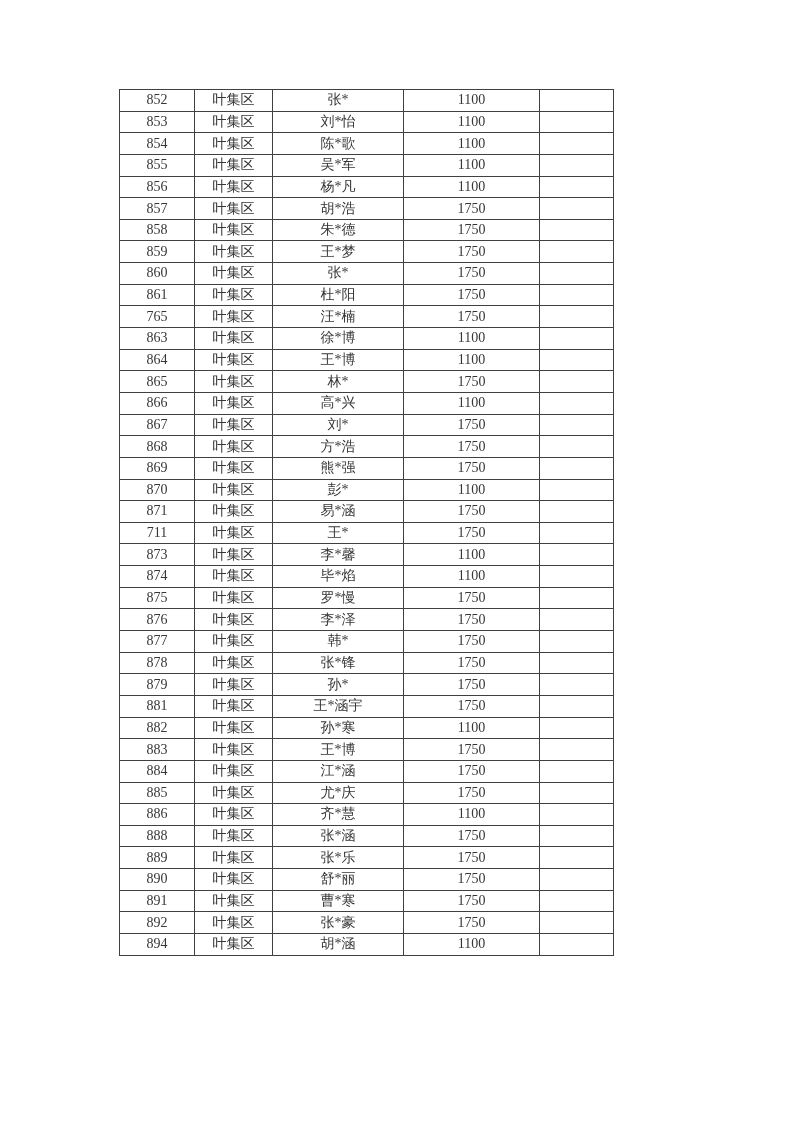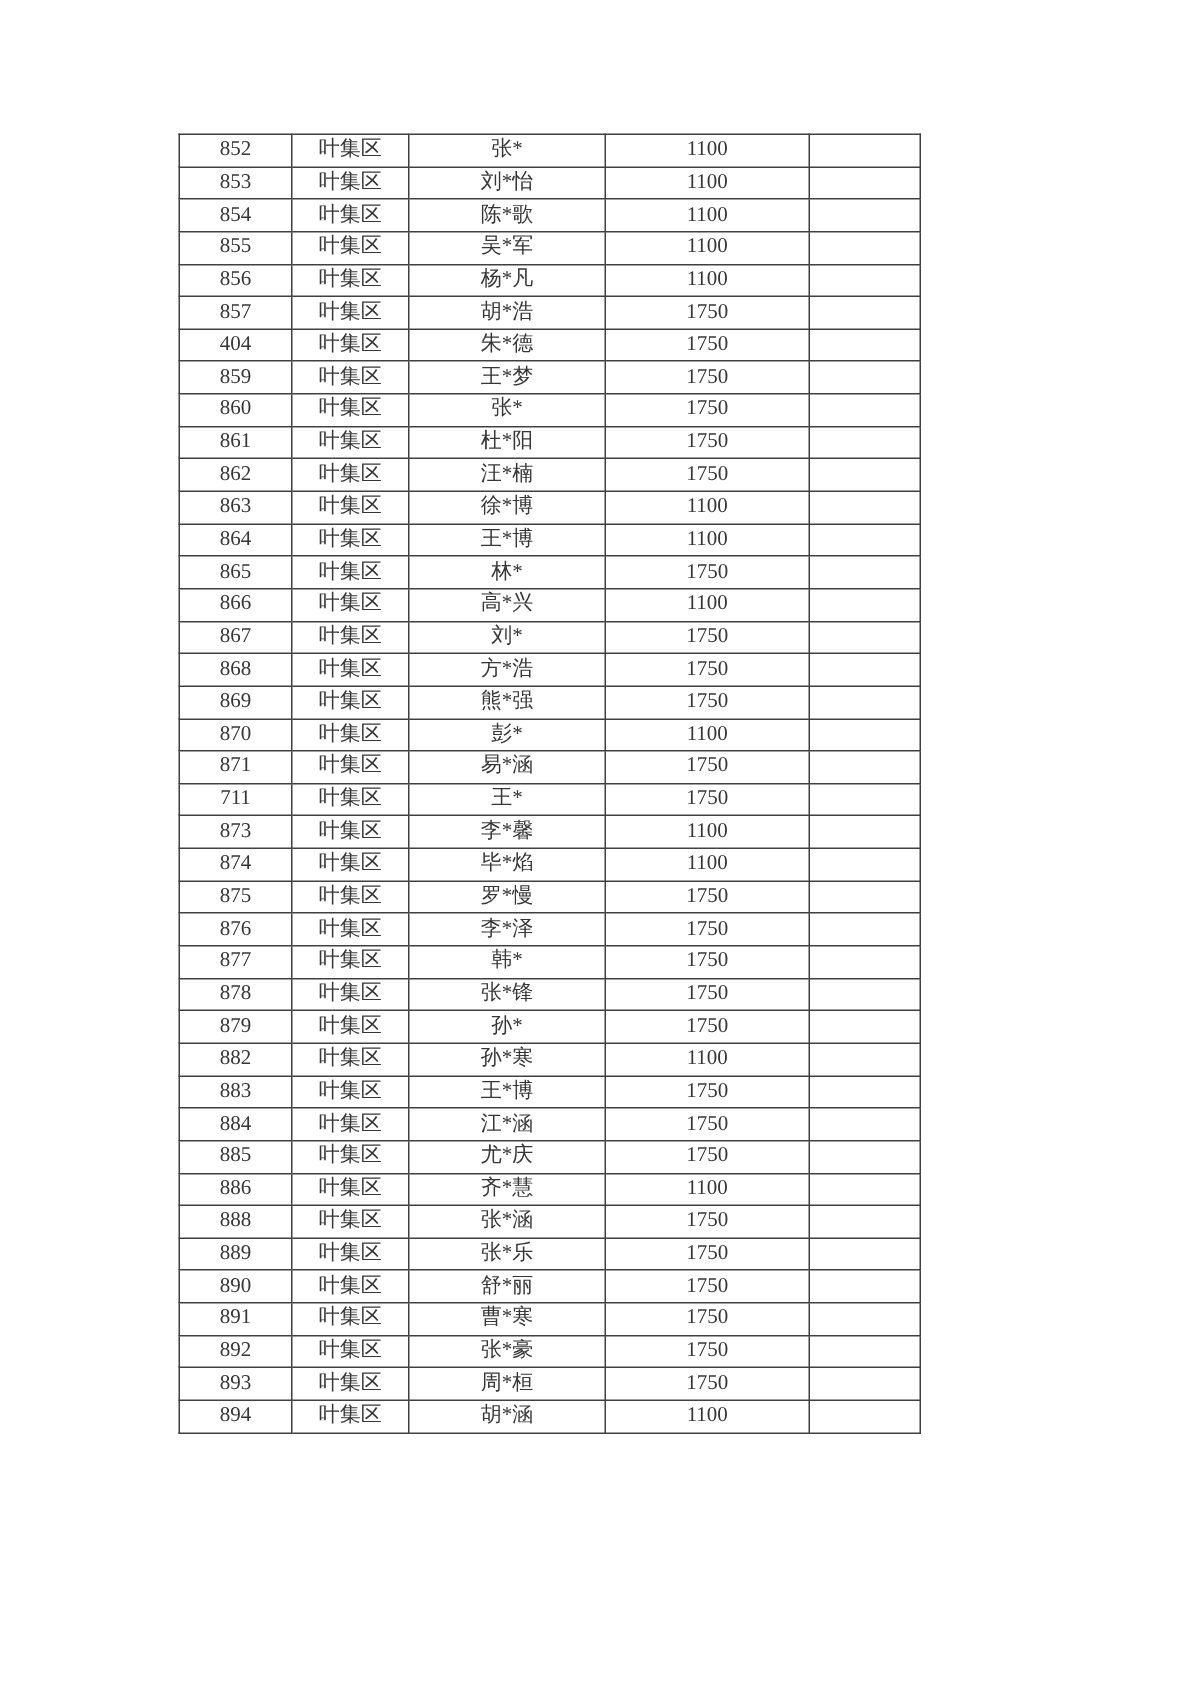--- a/index.html
+++ b/index.html
@@ -98,21 +98,21 @@
           <td></td>
         </tr>
         <tr>
           <td>857</td>
           <td>叶集区</td>
           <td>胡*浩</td>
           <td>1750</td>
           <td></td>
         </tr>
         <tr>
-          <td>404</td>
+          <td>858</td>
           <td>叶集区</td>
           <td>朱*德</td>
           <td>1750</td>
           <td></td>
         </tr>
         <tr>
           <td>859</td>
           <td>叶集区</td>
           <td>王*梦</td>
           <td>1750</td>
@@ -126,21 +126,21 @@
           <td></td>
         </tr>
         <tr>
           <td>861</td>
           <td>叶集区</td>
           <td>杜*阳</td>
           <td>1750</td>
           <td></td>
         </tr>
         <tr>
-          <td>862</td>
+          <td>765</td>
           <td>叶集区</td>
           <td>汪*楠</td>
           <td>1750</td>
           <td></td>
         </tr>
         <tr>
           <td>863</td>
           <td>叶集区</td>
           <td>徐*博</td>
           <td>1100</td>
@@ -252,20 +252,27 @@
           <td></td>
         </tr>
         <tr>
           <td>879</td>
           <td>叶集区</td>
           <td>孙*</td>
           <td>1750</td>
           <td></td>
         </tr>
         <tr>
+          <td>881</td>
+          <td>叶集区</td>
+          <td>王*涵宇</td>
+          <td>1750</td>
+          <td></td>
+        </tr>
+        <tr>
           <td>882</td>
           <td>叶集区</td>
           <td>孙*寒</td>
           <td>1100</td>
           <td></td>
         </tr>
         <tr>
           <td>883</td>
           <td>叶集区</td>
           <td>王*博</td>
@@ -318,27 +325,20 @@
           <td>891</td>
           <td>叶集区</td>
           <td>曹*寒</td>
           <td>1750</td>
           <td></td>
         </tr>
         <tr>
           <td>892</td>
           <td>叶集区</td>
           <td>张*豪</td>
-          <td>1750</td>
-          <td></td>
-        </tr>
-        <tr>
-          <td>893</td>
-          <td>叶集区</td>
-          <td>周*桓</td>
           <td>1750</td>
           <td></td>
         </tr>
         <tr>
           <td>894</td>
           <td>叶集区</td>
           <td>胡*涵</td>
           <td>1100</td>
           <td></td>
         </tr>

